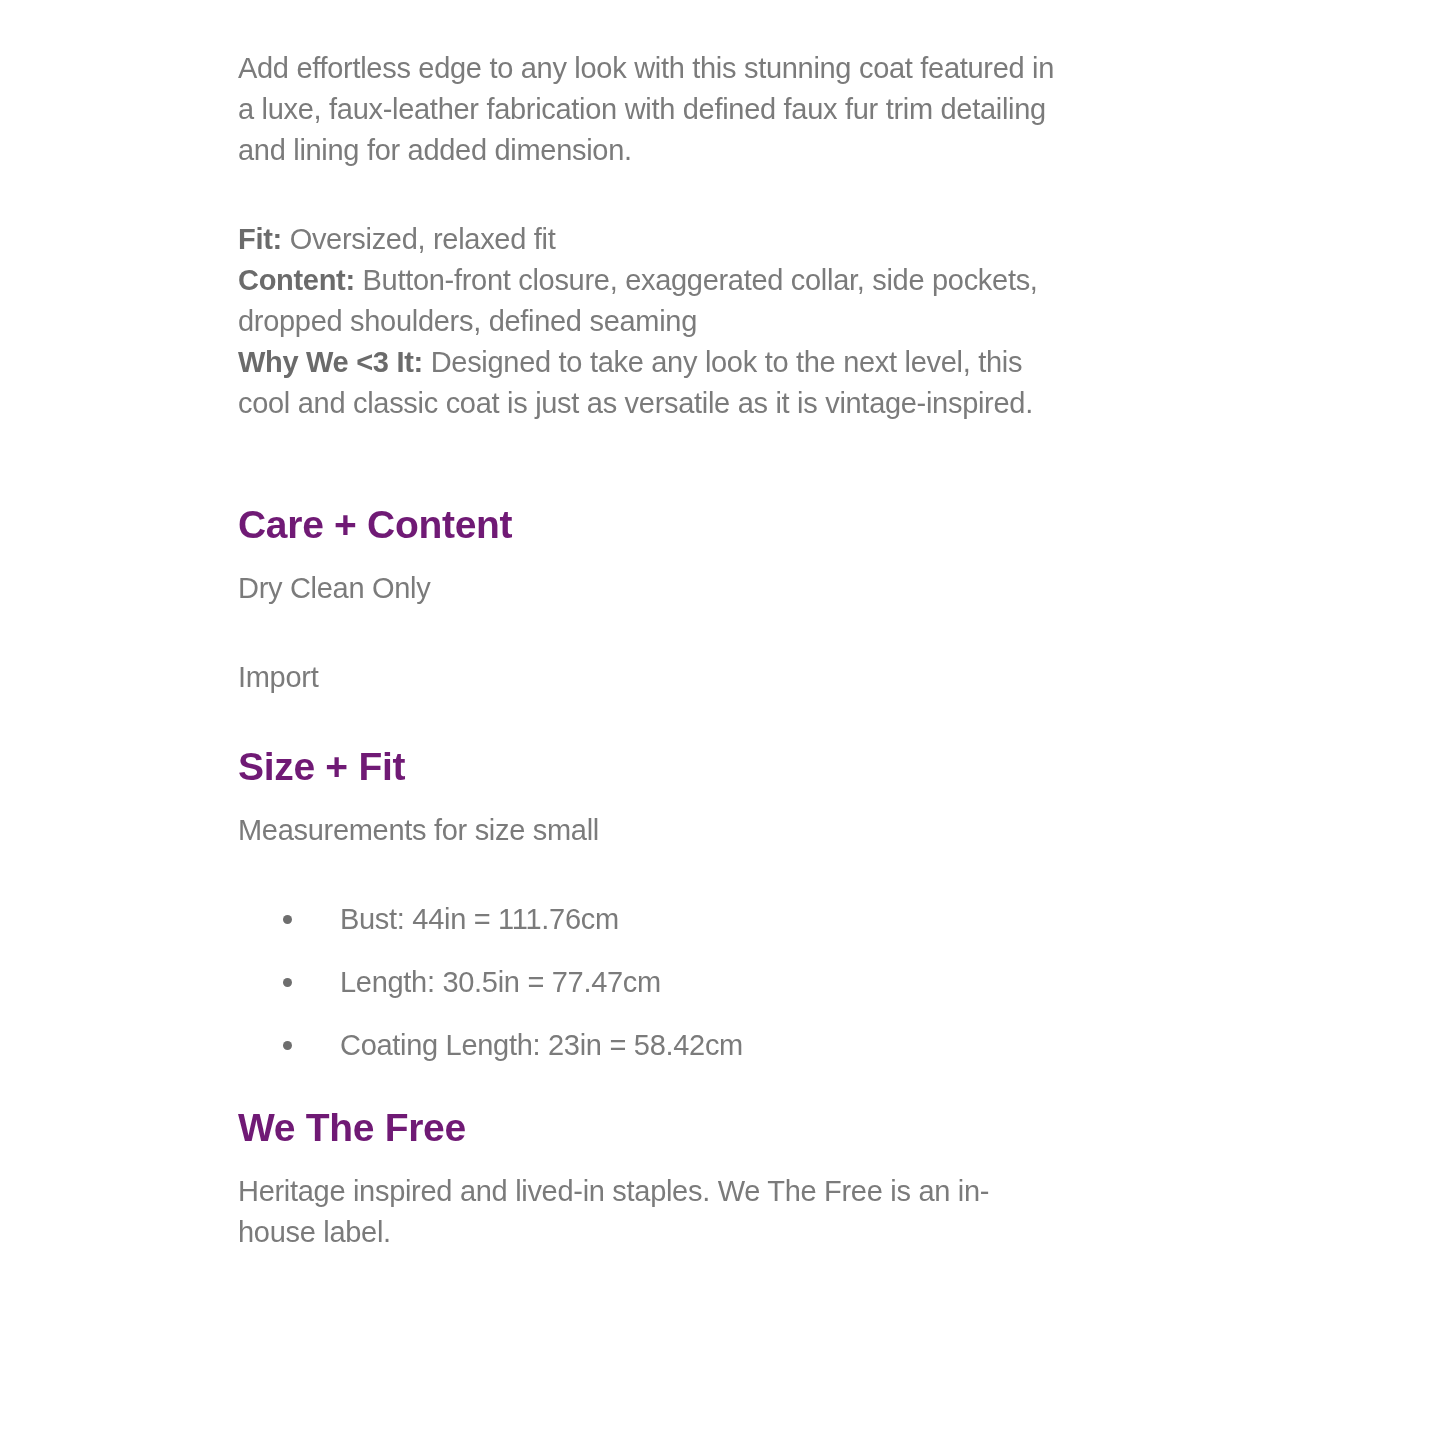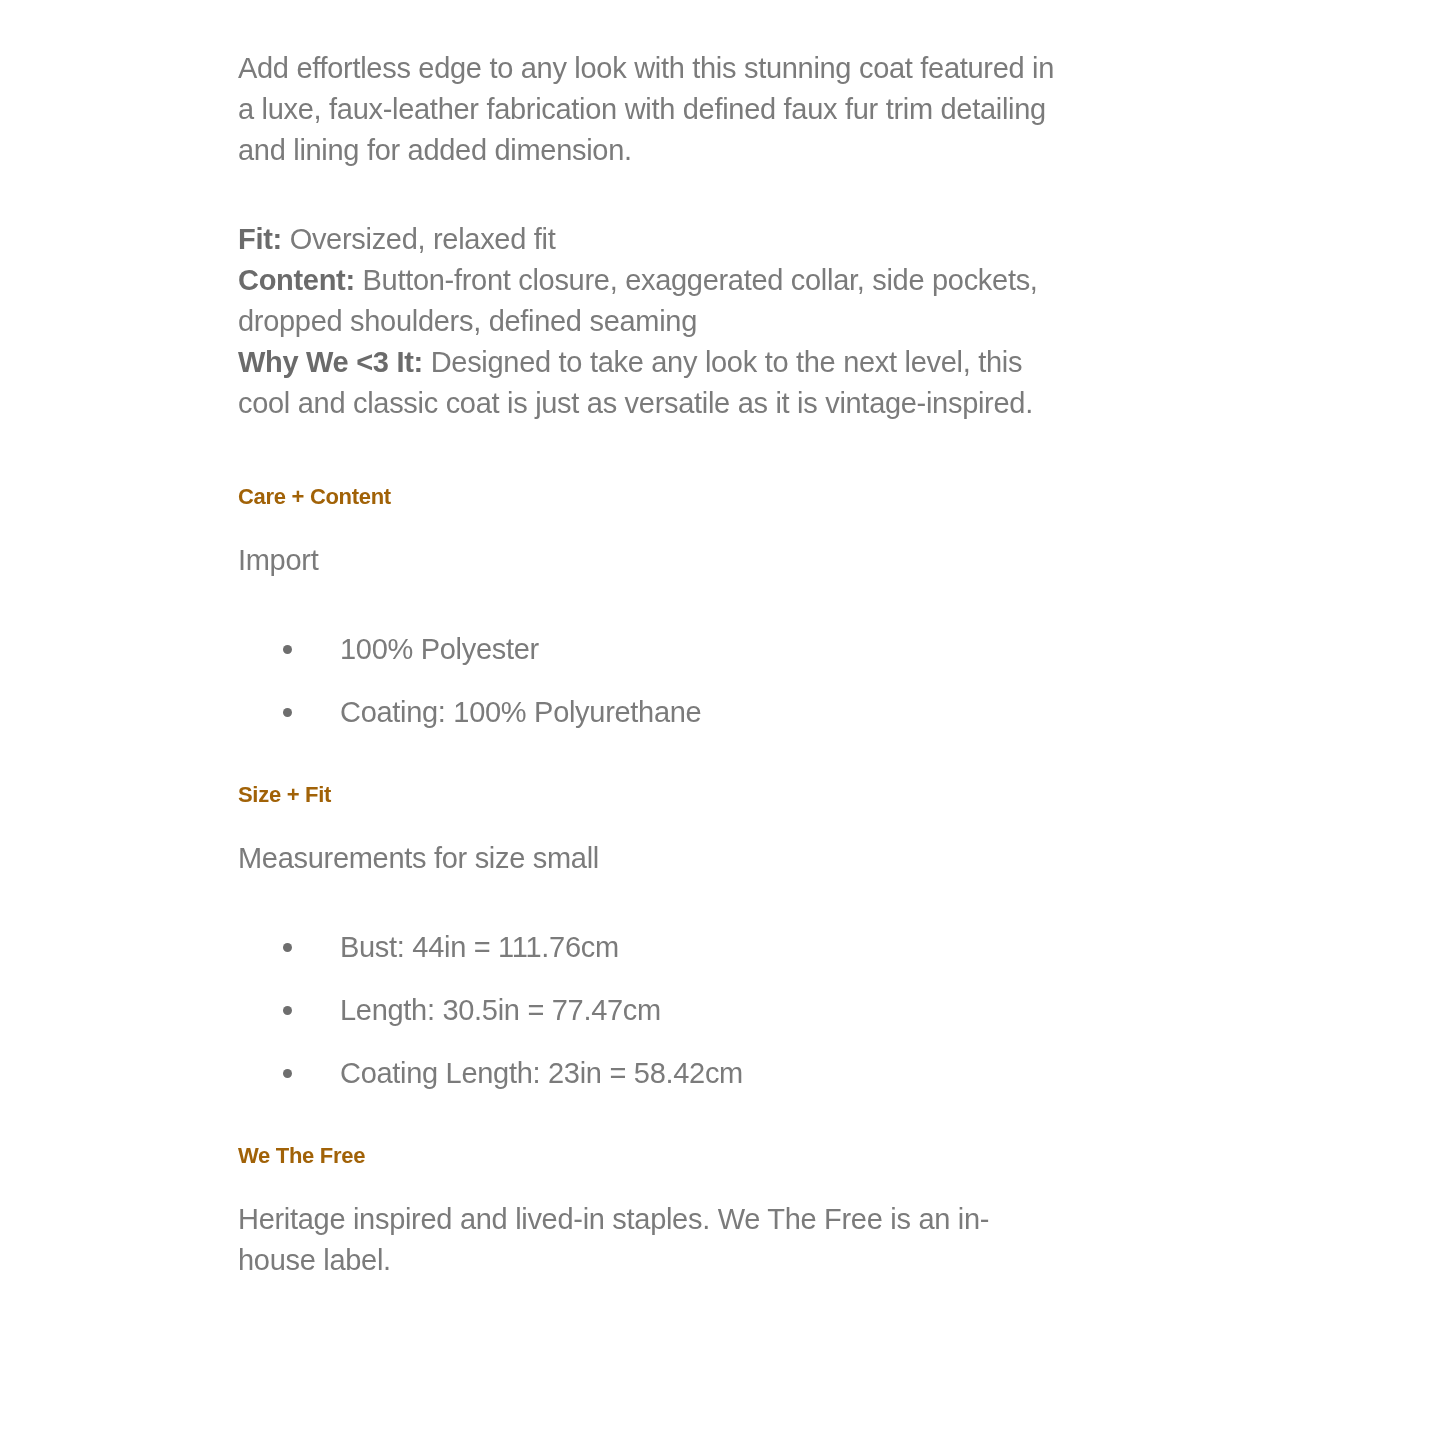--- a/index.html
+++ b/index.html
@@ -26,32 +26,32 @@
     letter-spacing: -0.3px;
     color: #7b7b7b;
   }
   p.body-text {
     margin: 0 0 48px 0;
   }
   p.body-text.last {
     margin-bottom: 8px;
   }
   .details {
-    margin: 0 0 52px 0;
+    margin: 0 0 80px 0;
   }
   .detail-line .bold {
     font-weight: 700;
     color: #6b6b6b;
   }
   h3.section-heading {
-    font-size: 22px;
+    font-size: 39px;
     line-height: 41px;
     letter-spacing: -0.3px;
     font-weight: 700;
-    color: #a16207;
+    color: #701a75;
     margin: 41px 0 23px 0;
   }
   ul.bullet-list {
     list-style: none;
     margin: 3px 0 0 0;
     padding: 0;
   }
   ul.bullet-list li {
     position: relative;
     padding-left: 102px;
@@ -84,33 +84,24 @@
       <span>Button-front closure, exaggerated collar, side pockets, dropped shoulders, defined seaming</span>
     </div>
     <div class="detail-line">
       <span class="bold">Why We &lt;3 It:</span>
       <span>Designed to take any look to the next level, this cool and classic coat is just as versatile as it is vintage-inspired.</span>
     </div>
   </div>
 
   <h3 class="section-heading">Care + Content</h3>
 
+  <p class="body-text">Dry Clean Only</p>
 
   <p class="body-text">Import</p>
 
-  <ul class="bullet-list">
-    <li>
-      <span class="dot"></span>
-      <span class="li-text">100% Polyester</span>
-    </li>
-    <li>
-      <span class="dot"></span>
-      <span class="li-text">Coating: 100% Polyurethane</span>
-    </li>
-  </ul>
 
   <h3 class="section-heading">Size + Fit</h3>
 
   <p class="body-text">Measurements for size small</p>
 
   <ul class="bullet-list">
     <li>
       <span class="dot"></span>
       <span class="li-text">Bust: 44in = 111.76cm</span>
     </li>

